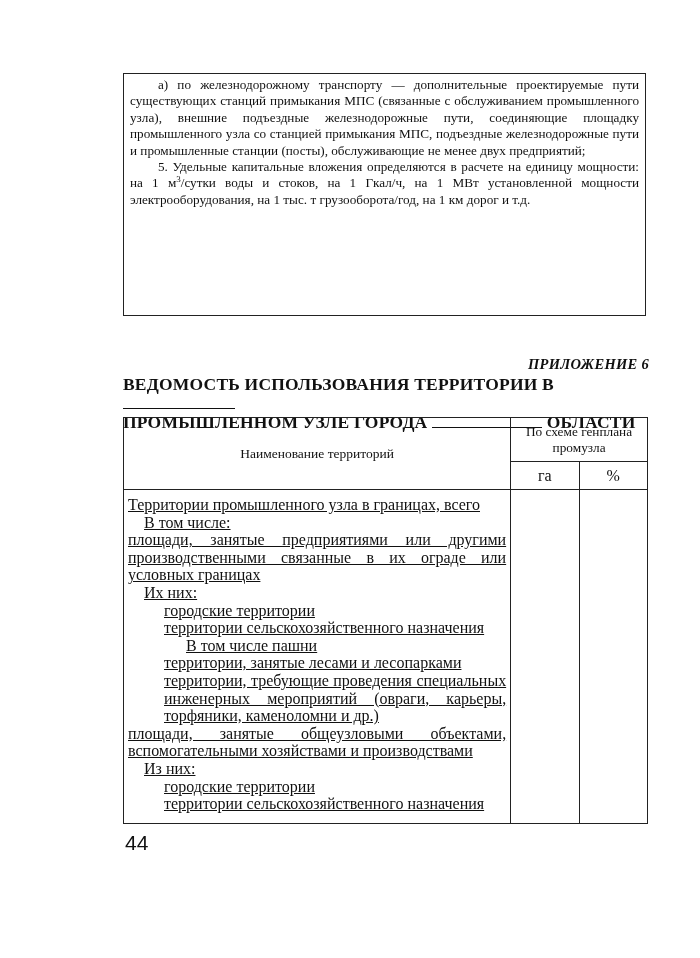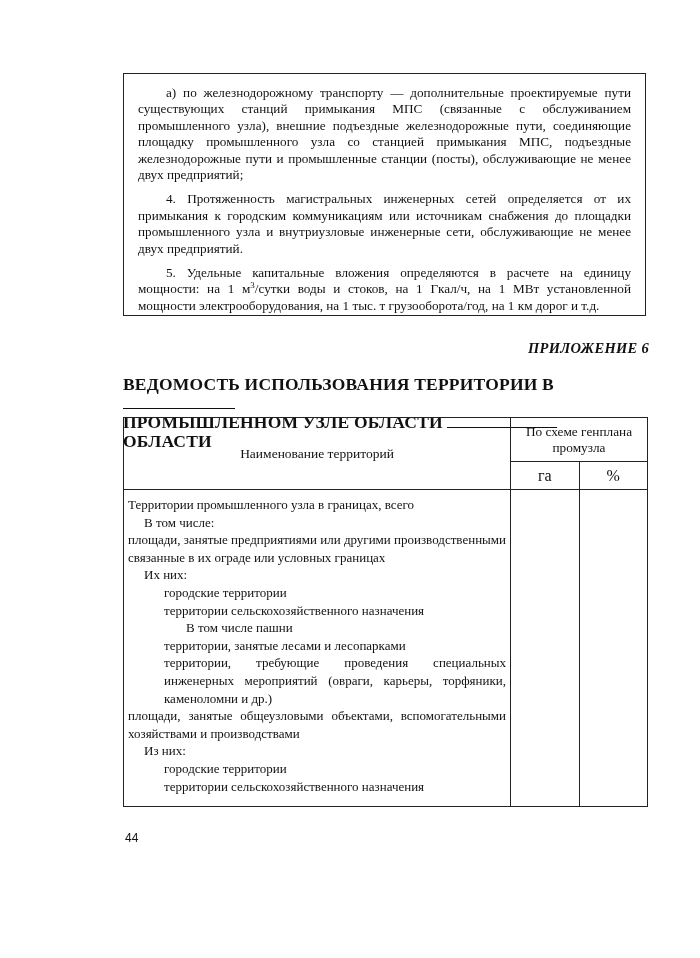--- a/index.html
+++ b/index.html
@@ -7,72 +7,71 @@
     width: 700px; height: 958px; position: relative; overflow: hidden;
     font-family: "Liberation Serif", "DejaVu Serif", serif;
     color: #111;
   }
   .box {
     position: absolute; left: 123px; top: 73px; width: 523px; height: 243px;
     border: 1.5px solid #222; box-sizing: border-box;
     padding: 3px 6px 0 6px;
     font-size: 13.2px; line-height: 16.4px;
   }
-  .box p { margin: 8px; text-align: justify; text-indent: 28px; }
+  .box p { margin: 0; text-align: justify; text-indent: 28px; }
   sup { font-size: 9px; line-height: 0; vertical-align: super; }
 
   .appendix {
-    position: absolute; right: 51px; top: 340px;
+    position: absolute; right: 51px; top: 356px;
     font-style: italic; font-weight: bold; font-size: 14.5px; letter-spacing: 0.3px;
   }
   .title {
     position: absolute; left: 123px; width: 525px; top: 375px;
     text-align: left; font-weight: bold; font-size: 17.5px; line-height: 19px;
     letter-spacing: 0.2px;
   }
   .blank { display: inline-block; border-bottom: 1.5px solid #111; height: 14px; vertical-align: baseline; }
 
   table.grid {
     position: absolute; left: 123px; top: 417px; width: 525px;
     border-collapse: collapse; font-size: 13.5px;
   }
   table.grid td, table.grid th { border: 1.3px solid #222; padding: 0; font-weight: normal; }
   .h-name { width: 389px; vertical-align: middle; }
   .h-group { height: 43px; text-align: center; line-height: 16px; font-size: 13.3px; }
   .h-sub { height: 27px; text-align: center; font-size: 16px; }
   .body-cell { vertical-align: top; padding: 6px 4px 10px 4px !important; height: 317px; box-sizing: border-box; }
-  .body-cell div { font-size: 13px; line-height: 17.6px; text-align: justify; }
+  .body-cell div { font-size: 16px; line-height: 17.6px; text-align: justify; text-decoration: underline; }
   .i1 { padding-left: 16px; }
   .i2 { padding-left: 36px; }
   .i3 { padding-left: 58px; }
   .empty { width: 68px; }
 
   .pageno {
     position: absolute; left: 125px; top: 831px;
-    font-family: "Liberation Sans", "DejaVu Sans", sans-serif; font-size: 12px;
+    font-family: "Liberation Sans", "DejaVu Sans", sans-serif; font-size: 21px;
   }
 </style>
 </head>
 <body>
 
 <div class="box">
   <p>а) по железнодорожному транспорту — дополнительные проектируемые пути существующих станций примыкания МПС (связанные с обслуживанием промышленного узла), внешние подъездные железнодорожные пути, соединяющие площадку промышленного узла со станцией примыкания МПС, подъездные железнодорожные пути и промышленные станции (посты), обслуживающие не менее двух предприятий;</p>
-  <p>4. Протяженность магистральных инженерных сетей определяется от их примыкания к городским коммуникациям или источникам снабжения до площадки промышленного узла и внутриузловые инженерные сети, обслуживающие не менее двух предприятий.</p>
   <p><span>5. Удельные капитальные вложения определяются в расчете на единицу мощности: на 1 м</span><sup>3</sup><span>/сутки воды и стоков, на 1 Гкал/ч, на 1 МВт установленной мощности электрооборудования, на 1 тыс. т грузооборота/год, на 1 км дорог и т.д.</span></p>
 </div>
 
 <div class="appendix">ПРИЛОЖЕНИЕ 6</div>
 
 <div class="title">
   <div>
     <span>ВЕДОМОСТЬ ИСПОЛЬЗОВАНИЯ ТЕРРИТОРИИ В</span>
     <span class="blank" style="width:112px"></span>
   </div>
   <div>
-    <span>ПРОМЫШЛЕННОМ УЗЛЕ ОБЛАСТИ</span>
+    <span>ПРОМЫШЛЕННОМ УЗЛЕ ГОРОДА</span>
     <span class="blank" style="width:110px"></span>
     <span>ОБЛАСТИ</span>
   </div>
 </div>
 
 <table class="grid">
   <tbody>
       <tr>
     <th class="h-name" rowspan="2">Наименование территорий</th>
     <th class="h-group" colspan="2">

